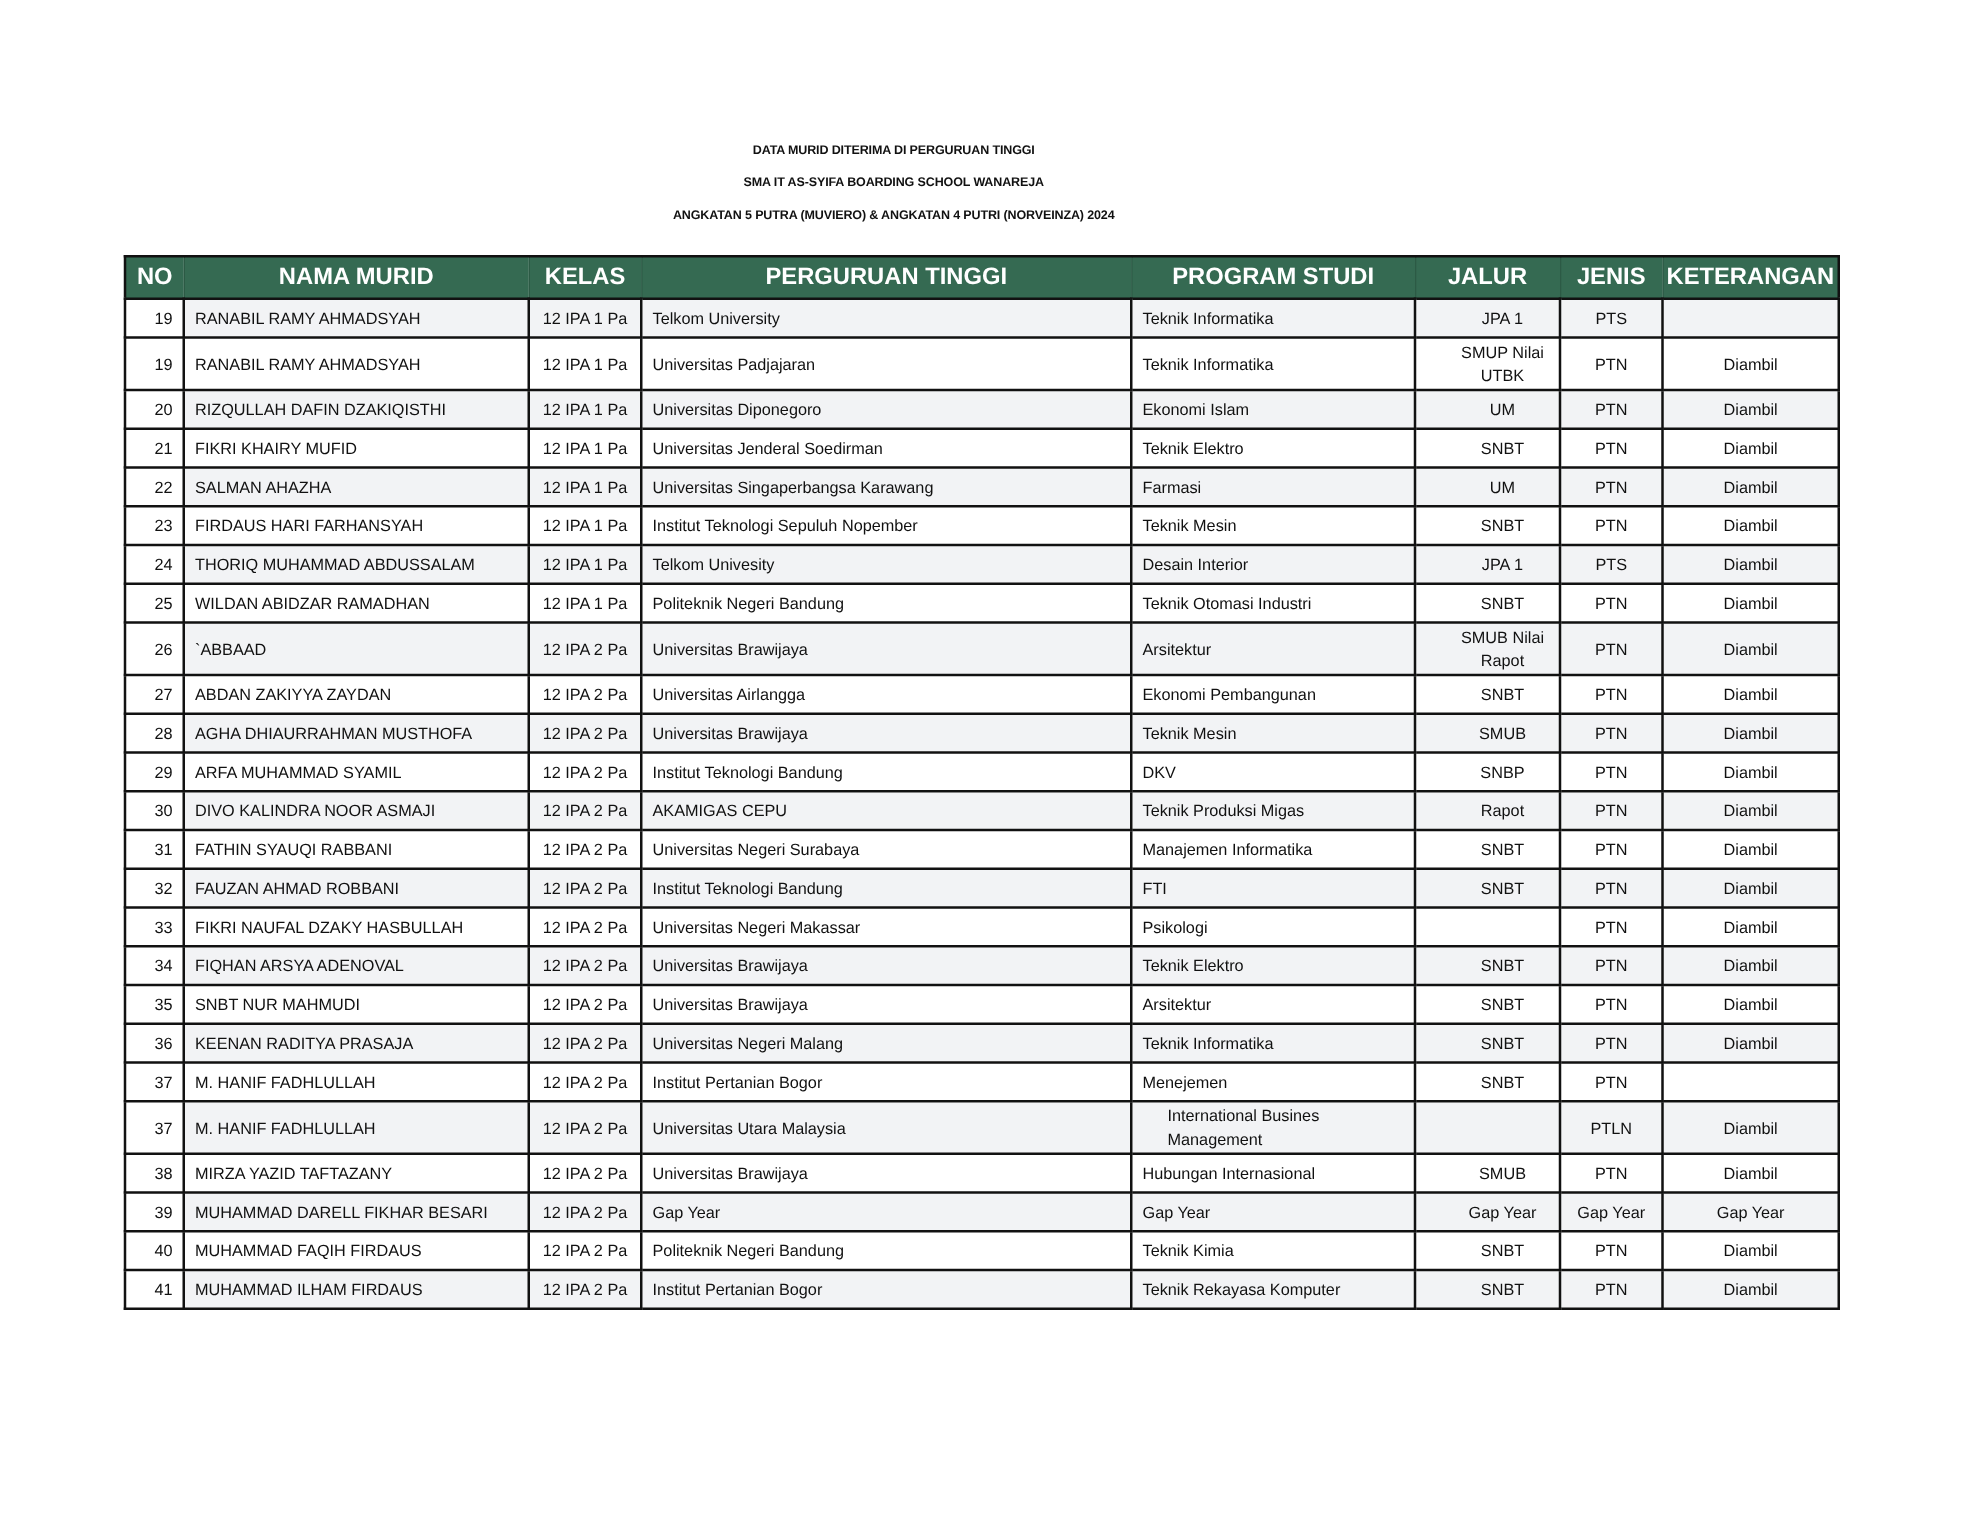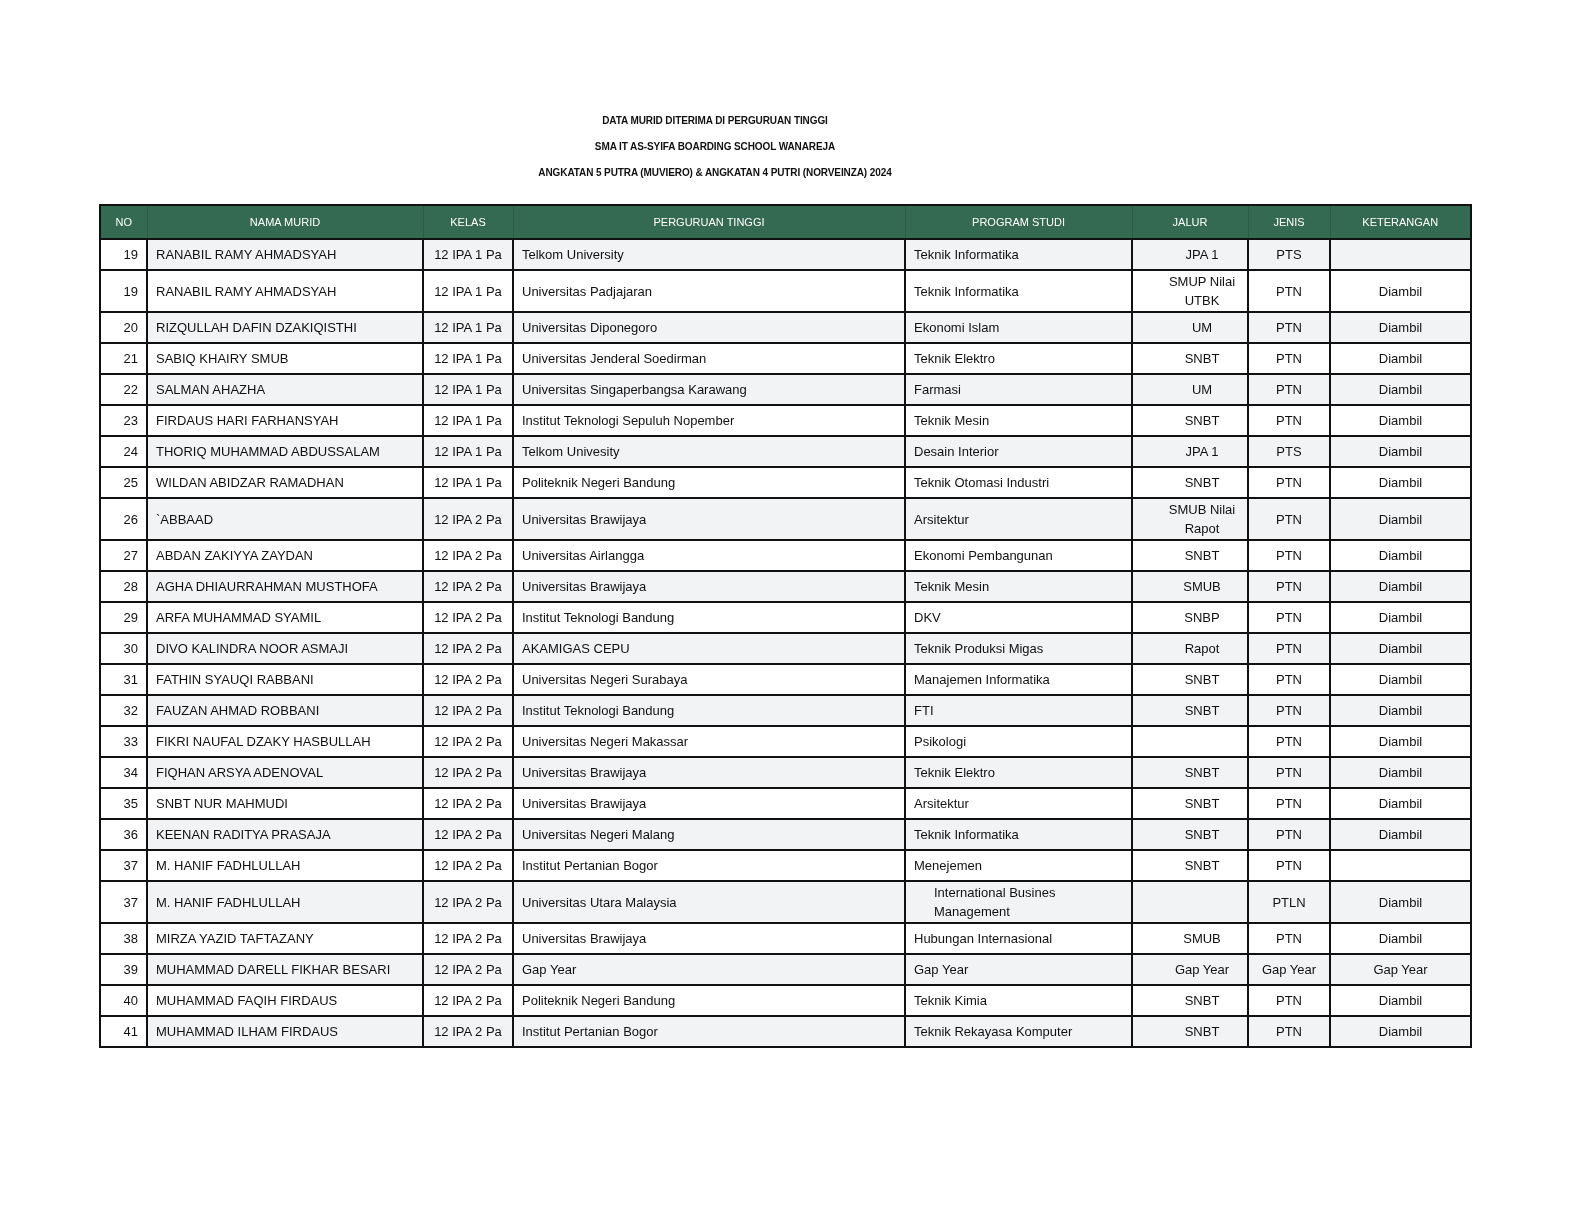--- a/index.html
+++ b/index.html
@@ -8,21 +8,21 @@
   .titles div { font-size: 10px; font-weight: bold; line-height: 26px; letter-spacing: -0.1px; }
   table.data { position: absolute; left: 99px; top: 204px; border-collapse: collapse; table-layout: fixed; width: 1371px; }
   table.data col.c-no { width: 47px; }
   table.data col.c-nama { width: 276px; }
   table.data col.c-kelas { width: 90px; }
   table.data col.c-pt { width: 392px; }
   table.data col.c-prodi { width: 227px; }
   table.data col.c-jalur { width: 116px; }
   table.data col.c-jenis { width: 82px; }
   table.data col.c-ket { width: 141px; }
-  thead th { background: #356a52; color: #ffffff; font-size: 11px; font-weight: normal; height: 32px; border: 1px solid #2c5a45; text-align: center; padding: 0; }
+  thead th { background: #356a52; color: #ffffff; font-size: 19px; font-weight: bold; height: 32px; border: 1px solid #2c5a45; text-align: center; padding: 0; }
   thead tr { border-bottom: 2px solid #111; }
   tbody td { border: 2px solid #111; font-size: 13px; padding: 0 8px; height: 29px; white-space: nowrap; overflow: hidden; }
   tbody tr.tall td { height: 40px; }
   tbody td.ctr { text-align: center; padding: 0 4px; }
   tbody td.wrap { white-space: normal; line-height: 19px; padding-left: 28px; }
   tbody tr.gray td { background: #f2f3f5; }
   tbody tr td.no { background: #ffffff !important; text-align: right; margin-left: 27px; }
   table.data { border: 2px solid #111; }
 </style>
 </head>
@@ -83,21 +83,21 @@
         <td>RIZQULLAH DAFIN DZAKIQISTHI</td>
         <td class="ctr">12 IPA 1 Pa</td>
         <td>Universitas Diponegoro</td>
         <td>Ekonomi Islam</td>
         <td class="ctr wrap">UM</td>
         <td class="ctr">PTN</td>
         <td class="ctr">Diambil</td>
       </tr>
       <tr>
         <td class="no">21</td>
-        <td>SABIQ KHAIRY SMUB</td>
+        <td>FIKRI KHAIRY MUFID</td>
         <td class="ctr">12 IPA 1 Pa</td>
         <td>Universitas Jenderal Soedirman</td>
         <td>Teknik Elektro</td>
         <td class="ctr wrap">SNBT</td>
         <td class="ctr">PTN</td>
         <td class="ctr">Diambil</td>
       </tr>
       <tr class="gray">
         <td class="no">22</td>
         <td>SALMAN AHAZHA</td>

